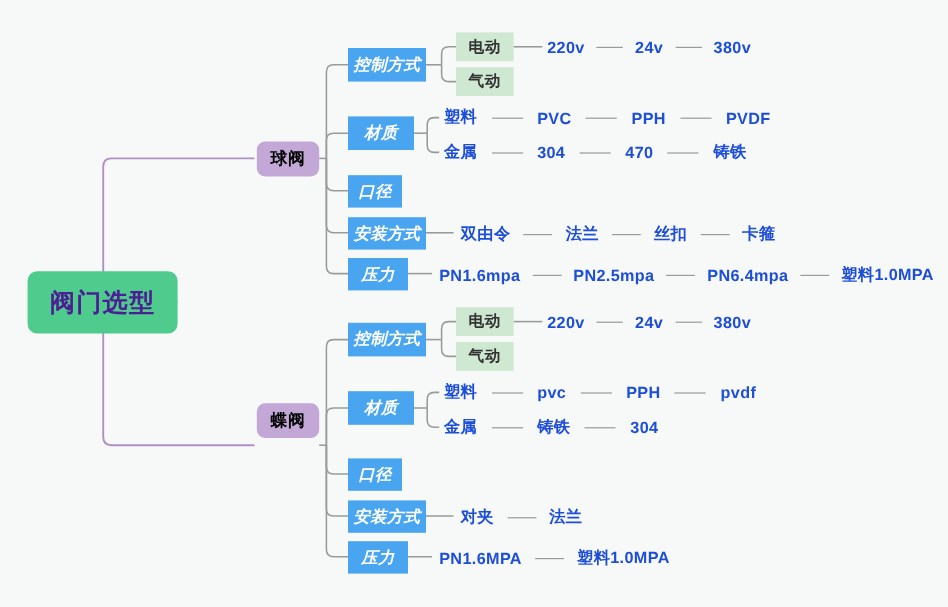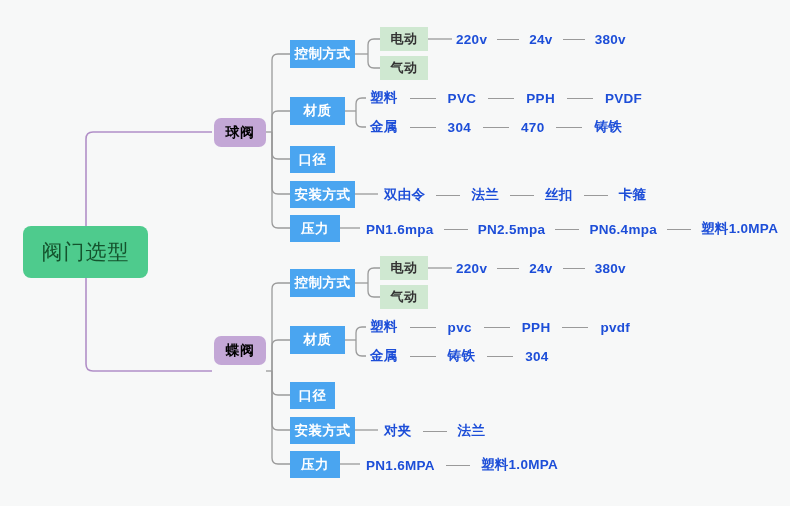--- a/index.html
+++ b/index.html
@@ -33,42 +33,43 @@
     box-sizing: border-box;
     display: flex;
     align-items: center;
     justify-content: center;
     white-space: nowrap;
   }
 
   .root-node {
     background: #4ecb8d;
     border-radius: 8px;
-    color: #14532d;
+    color: #4c1d95;
     font-size: 21px;
-    font-weight: normal;
+    font-weight: bold;
     letter-spacing: 1px;
     padding: 0 14px;
   }
 
   .branch-node {
     background: #c3a7d6;
     border-radius: 7px;
     color: #000000;
     font-size: 14px;
     font-weight: bold;
     letter-spacing: 0.5px;
   }
 
   .cat-node {
     background: #4aa5f0;
     color: #ffffff;
     font-size: 13.5px;
     font-weight: bold;
     letter-spacing: 0.5px;
+    font-style: italic;
   }
 
   .sub-node {
     background: #cfe8d1;
     color: #333333;
     font-size: 13px;
     font-weight: bold;
     letter-spacing: 0.5px;
   }
 

